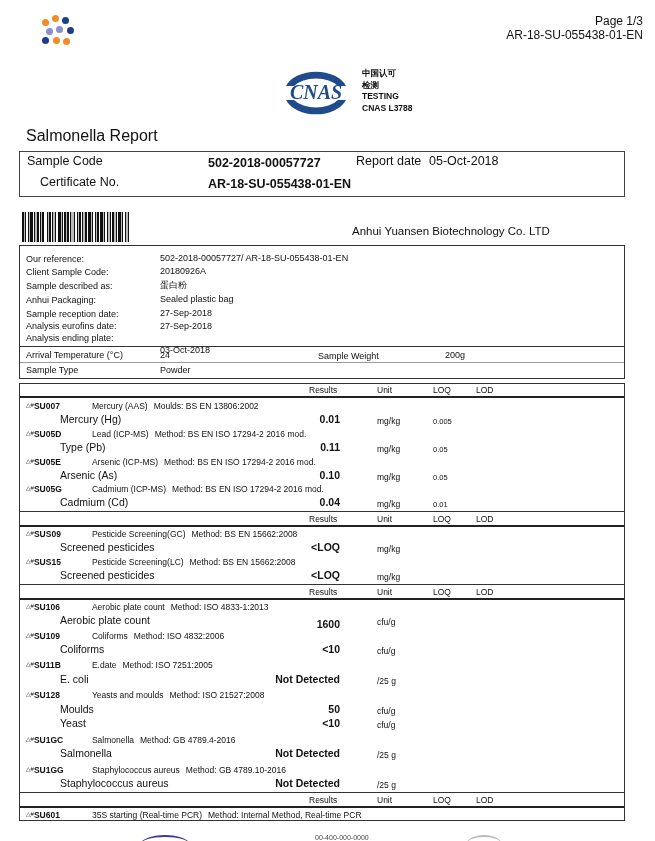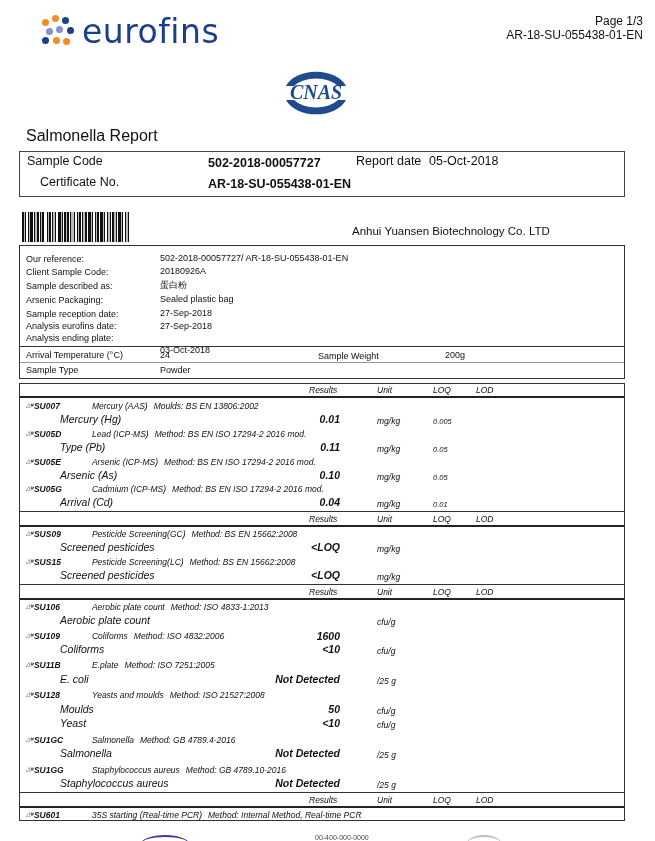--- a/index.html
+++ b/index.html
@@ -25,21 +25,21 @@
 
   .barcode { left: 22px; top: 212px; width: 222px; height: 30px; display: flex; align-items: stretch; }
   .barcode i { display: block; height: 100%; }
   .company { left: 352px; top: 225px; font-size: 11.5px; }
 
   .infobox { left: 19px; top: 245px; width: 606px; height: 134px; border: 1.5px solid #333; }
   .info-row { position: absolute; left: 6px; font-size: 9px; }
   .info-val { position: absolute; left: 140px; font-size: 9px; }
   .hline { position: absolute; left: 0; right: 0; height: 0; border-top: 1.5px solid #333; }
 
-  .results { left: 19px; top: 383px; width: 606px; height: 438px; border: 1.5px solid #333; font-style: italic; }
+  .results { left: 19px; top: 383px; width: 606px; height: 438px; border: 1.5px solid #333; }
   .hdr-row { position: absolute; left: 0; right: 0; height: 12px; font-size: 8.5px; }
   .hdr-row span { position: absolute; top: 1px; }
   .thick { position: absolute; left: 0; right: 0; border-top: 2px solid #222; }
   .test-head { position: absolute; left: 6px; font-size: 8.5px; white-space: nowrap; }
   .test-head .code { font-weight: bold; display: inline-block; width: 58px; }
   .test-head .tri { font-size: 6px; vertical-align: 2px; }
   .test-head .name { margin-right: 6px; }
   .analyte { position: absolute; font-size: 10.5px; }
   .res { position: absolute; font-size: 10.5px; font-weight: bold; text-align: right; }
   .unit { position: absolute; font-size: 8.5px; }
@@ -57,34 +57,39 @@
     <span style="left:2px;top:6px;background:#f28c28"></span>
     <span style="left:12px;top:2px;background:#f28c28"></span>
     <span style="left:22px;top:4px;background:#1b3f8b"></span>
     <span style="left:6px;top:15px;background:#8a8fd0"></span>
     <span style="left:16px;top:13px;background:#8a8fd0"></span>
     <span style="left:27px;top:14px;background:#1b3f8b"></span>
     <span style="left:2px;top:24px;background:#1b3f8b"></span>
     <span style="left:13px;top:24px;background:#f28c28"></span>
     <span style="left:23px;top:25px;background:#f28c28"></span>
   </div>
-  <span class="logo-word">eurofins</span>
 </div>
 
 <div class="abs page-info">
   <div>Page 1/3</div>
   <div>AR-18-SU-055438-01-EN</div>
 </div>
 
 <div class="abs cnas">
   <svg class="cnas-mark" viewBox="0 0 80 52">
     <path d="M10 20 A32 22 0 0 1 70 20 L62 20 A26 16 0 0 0 18 20 Z" fill="#1f4a8c"></path>
     <path d="M10 34 A32 22 0 0 0 70 34 L62 34 A26 16 0 0 1 18 34 Z" fill="#1f4a8c"></path>
     <text x="40" y="33" text-anchor="middle" font-family="Liberation Serif, serif" font-style="italic" font-weight="bold" font-size="20" fill="#1f4a8c">CNAS</text>
   </svg>
+  <div class="cnas-text">
+    <div>中国认可</div>
+    <div>检测</div>
+    <div>TESTING</div>
+    <div>CNAS L3788</div>
+  </div>
 </div>
 
 <div class="abs title">Salmonella Report</div>
 
 <div class="abs codebox">
   <span class="abs lbl" style="left:7px;top:2px">Sample Code</span>
   <span class="abs val" style="left:188px;top:4px">502-2018-00057727</span>
   <span class="abs lbl" style="left:336px;top:2px">Report date</span>
   <span class="abs lbl" style="left:409px;top:2px">05-Oct-2018</span>
   <span class="abs lbl" style="left:20px;top:23px">Certificate No.</span>
@@ -167,21 +172,21 @@
   </div>
 <div class="abs company">Anhui Yuansen Biotechnology Co. LTD</div>
 
 <div class="abs infobox">
   <div class="info-row" style="top:8px">Our reference:</div>
   <div class="info-val" style="top:7px">502-2018-00057727/   AR-18-SU-055438-01-EN</div>
   <div class="info-row" style="top:21px">Client Sample Code:</div>
   <div class="info-val" style="top:20px">20180926A</div>
   <div class="info-row" style="top:35px">Sample described as:</div>
   <div class="info-val" style="top:33px">蛋白粉</div>
-  <div class="info-row" style="top:49px">Arsenic Packaging:</div>
+  <div class="info-row" style="top:49px">Anhui Packaging:</div>
   <div class="info-val" style="top:48px">Sealed plastic bag</div>
   <div class="info-row" style="top:63px">Sample reception date:</div>
   <div class="info-val" style="top:62px">27-Sep-2018</div>
   <div class="info-row" style="top:75px">Analysis eurofins date:</div>
   <div class="info-val" style="top:75px">27-Sep-2018</div>
   <div class="info-row" style="top:87px">Analysis ending plate:</div>
   <div class="info-val" style="top:99px">03-Oct-2018</div>
 
   <div class="hline" style="top:100px"></div>
   <div class="info-row" style="top:104px">Arrival Temperature (°C)</div>
@@ -215,21 +220,21 @@
   <div class="unit" style="left:357px;top:60px">mg/kg</div>
   <div class="loq" style="left:413px;top:61px">0.05</div>
 
   <div class="test-head" style="top:73px"><span class="tri">△#</span><span class="code">SU05E</span><span class="name">Arsenic (ICP-MS)</span><span>Method: BS EN ISO 17294-2 2016 mod.</span></div>
   <div class="analyte" style="left:40px;top:85px">Arsenic (As)</div>
   <div class="res" style="left:260px;width:60px;top:85px">0.10</div>
   <div class="unit" style="left:357px;top:88px">mg/kg</div>
   <div class="loq" style="left:413px;top:89px">0.05</div>
 
   <div class="test-head" style="top:100px"><span class="tri">△#</span><span class="code">SU05G</span><span class="name">Cadmium (ICP-MS)</span><span>Method: BS EN ISO 17294-2 2016 mod.</span></div>
-  <div class="analyte" style="left:40px;top:112px">Arrival (Cd)</div>
+  <div class="analyte" style="left:40px;top:112px">Cadmium (Cd)</div>
   <div class="res" style="left:260px;width:60px;top:112px">0.04</div>
   <div class="unit" style="left:357px;top:115px">mg/kg</div>
   <div class="loq" style="left:413px;top:116px">0.01</div>
 
   <div class="hline" style="top:127px;border-top:1.5px solid #333"></div>
   <div class="hdr-row" style="top:129px">
     <span style="left:289px">Results</span>
     <span style="left:357px">Unit</span>
     <span style="left:413px">LOQ</span>
     <span style="left:456px">LOD</span>
@@ -250,29 +255,29 @@
   <div class="hdr-row" style="top:202px">
     <span style="left:289px">Results</span>
     <span style="left:357px">Unit</span>
     <span style="left:413px">LOQ</span>
     <span style="left:456px">LOD</span>
   </div>
   <div class="thick" style="top:214px"></div>
 
   <div class="test-head" style="top:218px"><span class="tri">△#</span><span class="code">SU106</span><span class="name">Aerobic plate count</span><span>Method: ISO 4833-1:2013</span></div>
   <div class="analyte" style="left:40px;top:230px">Aerobic plate count</div>
-  <div class="res" style="left:240px;width:80px;top:246px">1600</div>
+  <div class="res" style="left:240px;width:80px;top:234px">1600</div>
   <div class="unit" style="left:357px;top:233px">cfu/g</div>
 
   <div class="test-head" style="top:247px"><span class="tri">△#</span><span class="code">SU109</span><span class="name">Coliforms</span><span>Method: ISO 4832:2006</span></div>
   <div class="analyte" style="left:40px;top:259px">Coliforms</div>
   <div class="res" style="left:240px;width:80px;top:259px">&lt;10</div>
   <div class="unit" style="left:357px;top:262px">cfu/g</div>
 
-  <div class="test-head" style="top:276px"><span class="tri">△#</span><span class="code">SU11B</span><span class="name">E.plate</span><span>Method: ISO 7251:2005</span></div>
+  <div class="test-head" style="top:276px"><span class="tri">△#</span><span class="code">SU11B</span><span class="name">E.date</span><span>Method: ISO 7251:2005</span></div>
   <div class="analyte" style="left:40px;top:289px">E. coli</div>
   <div class="res" style="left:200px;width:120px;top:289px">Not Detected</div>
   <div class="unit" style="left:357px;top:292px">/25 g</div>
 
   <div class="test-head" style="top:306px"><span class="tri">△#</span><span class="code">SU128</span><span class="name">Yeasts and moulds</span><span>Method: ISO 21527:2008</span></div>
   <div class="analyte" style="left:40px;top:319px">Moulds</div>
   <div class="res" style="left:240px;width:80px;top:319px">50</div>
   <div class="unit" style="left:357px;top:322px">cfu/g</div>
   <div class="analyte" style="left:40px;top:333px">Yeast</div>
   <div class="res" style="left:240px;width:80px;top:333px">&lt;10</div>

